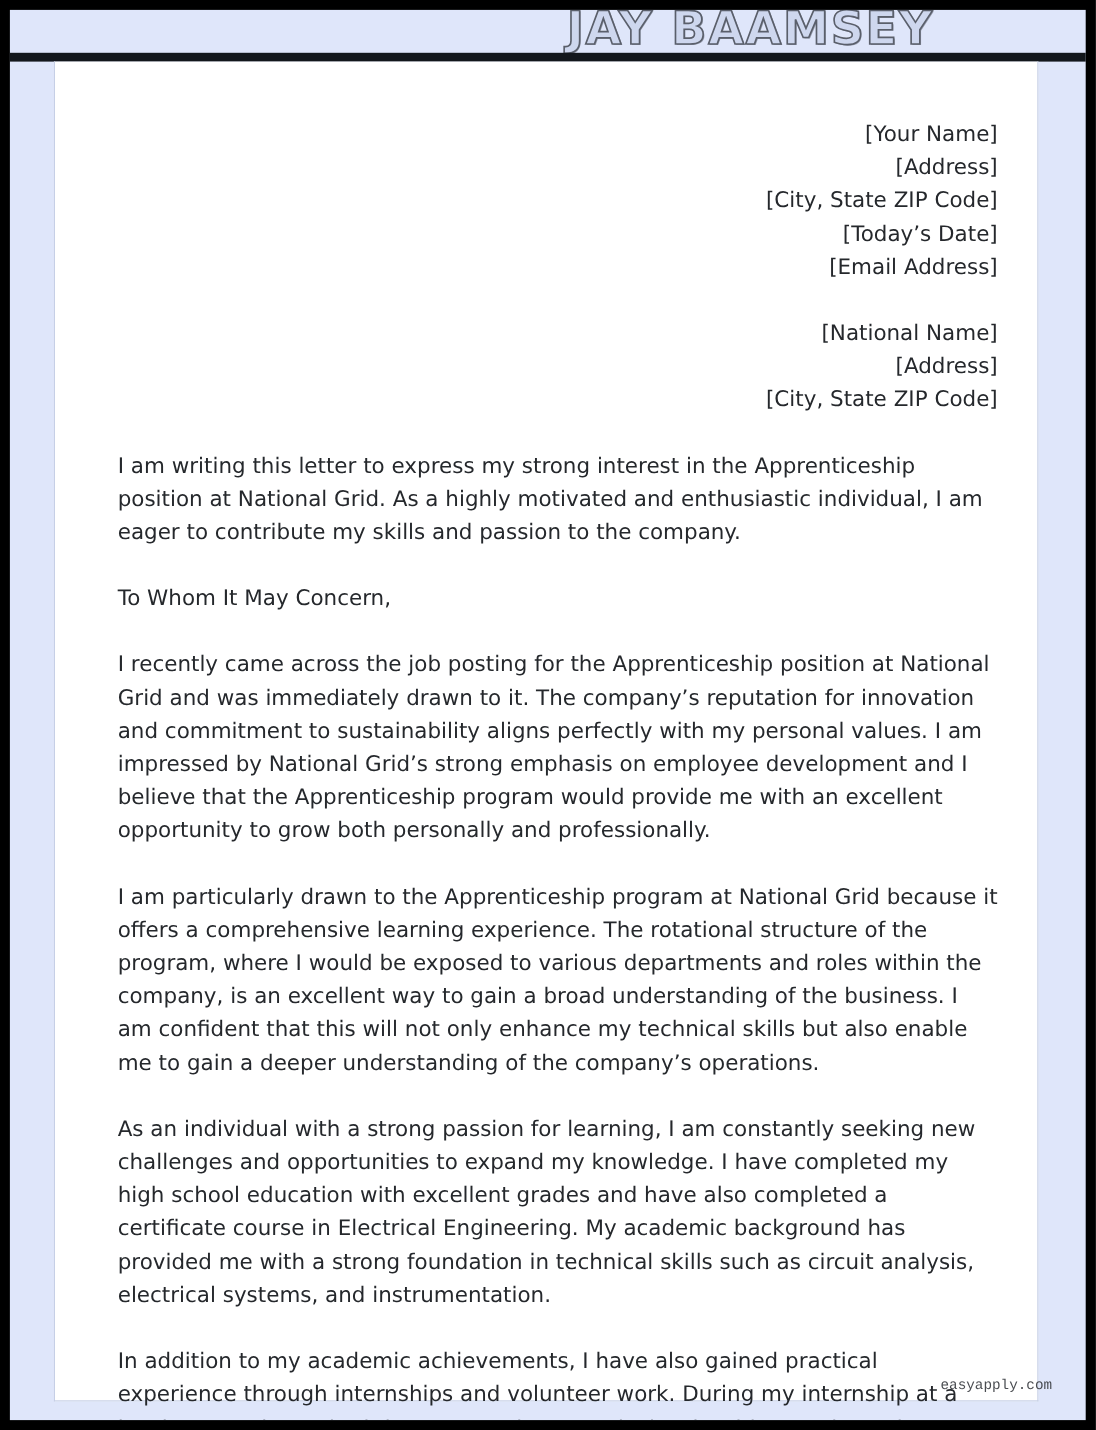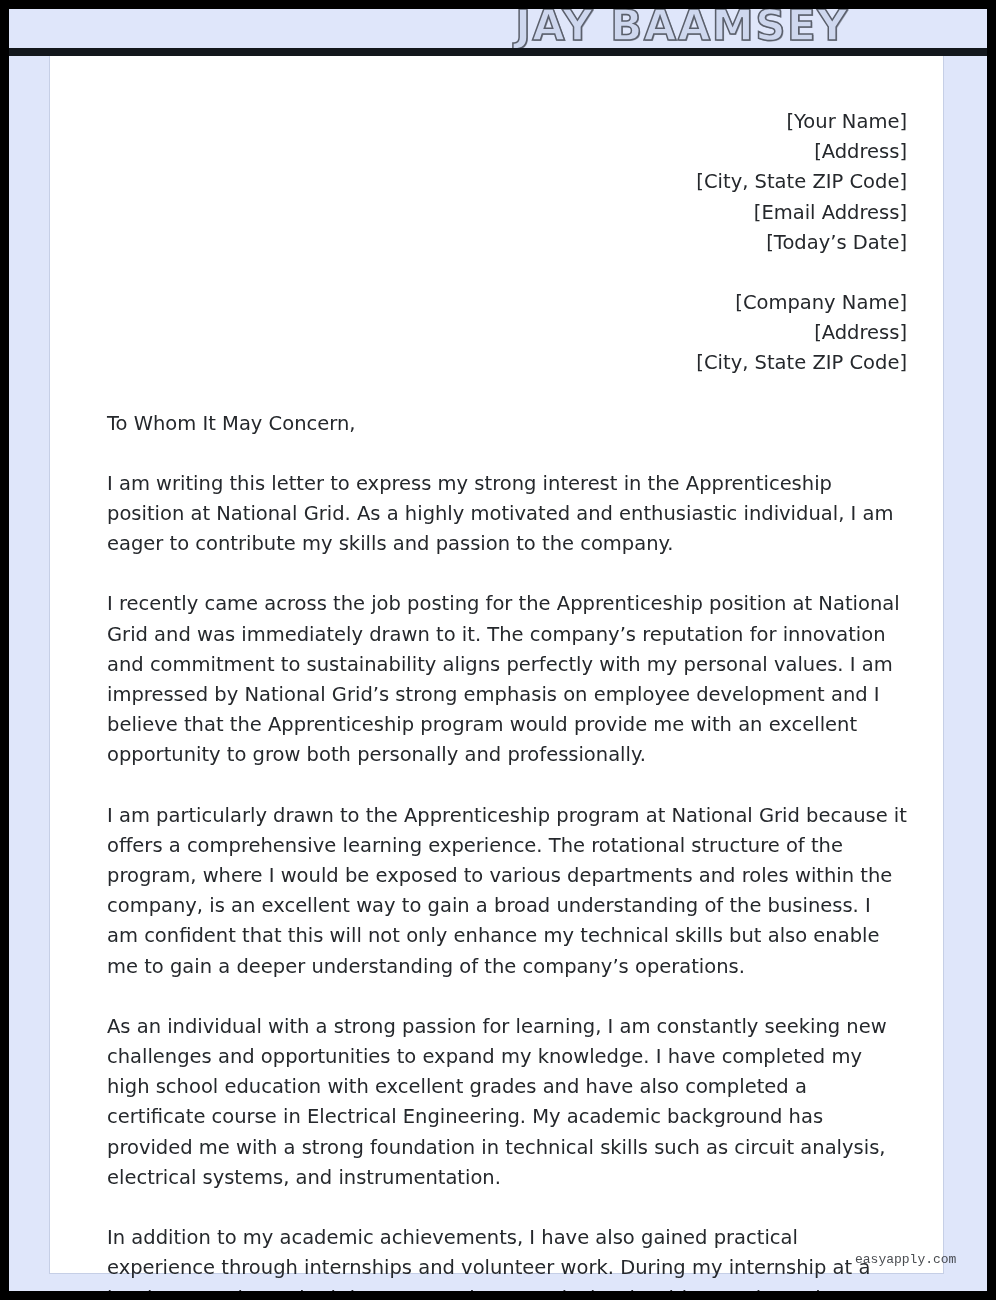--- a/index.html
+++ b/index.html
@@ -142,33 +142,33 @@
     <div class="header-rule"></div>
 
     <div class="page-sheet"></div>
 
     <div class="letter-body">
 
       <div class="block">
         <span class="addr-line">[Your Name]</span>
         <span class="addr-line">[Address]</span>
         <span class="addr-line">[City, State ZIP Code]</span>
+        <span class="addr-line">[Today’s Date]</span>
         <span class="addr-line">[Email Address]</span>
-        <span class="addr-line">[Today’s Date]</span>
       </div>
 
       <div class="block">
-        <span class="addr-line">[Company Name]</span>
+        <span class="addr-line">[National Name]</span>
         <span class="addr-line">[Address]</span>
         <span class="addr-line">[City, State ZIP Code]</span>
       </div>
 
+      <p class="para">I am writing this letter to express my strong interest in the Apprenticeship position at National Grid. As a highly motivated and enthusiastic individual, I am eager to contribute my skills and passion to the company.</p>
+
       <p class="para">To Whom It May Concern,</p>
-
-      <p class="para">I am writing this letter to express my strong interest in the Apprenticeship position at National Grid. As a highly motivated and enthusiastic individual, I am eager to contribute my skills and passion to the company.</p>
       <p class="para">I recently came across the job posting for the Apprenticeship position at National Grid and was immediately drawn to it. The company’s reputation for innovation and commitment to sustainability aligns perfectly with my personal values. I am impressed by National Grid’s strong emphasis on employee development and I believe that the Apprenticeship program would provide me with an excellent opportunity to grow both personally and professionally.</p>
       <p class="para">I am particularly drawn to the Apprenticeship program at National Grid because it offers a comprehensive learning experience. The rotational structure of the program, where I would be exposed to various departments and roles within the company, is an excellent way to gain a broad understanding of the business. I am confident that this will not only enhance my technical skills but also enable me to gain a deeper understanding of the company’s operations.</p>
       <p class="para">As an individual with a strong passion for learning, I am constantly seeking new challenges and opportunities to expand my knowledge. I have completed my high school education with excellent grades and have also completed a certificate course in Electrical Engineering. My academic background has provided me with a strong foundation in technical skills such as circuit analysis, electrical systems, and instrumentation.</p>
       <p class="para">In addition to my academic achievements, I have also gained practical experience through internships and volunteer work. During my internship at a local power plant, I had the opportunity to work closely with experienced engineers and gained hands-on experience in maintenance and troubleshooting of electrical systems. This experience not only</p>
 
     </div>
 
     <div class="watermark">easyapply.com</div>
 
   </div>

